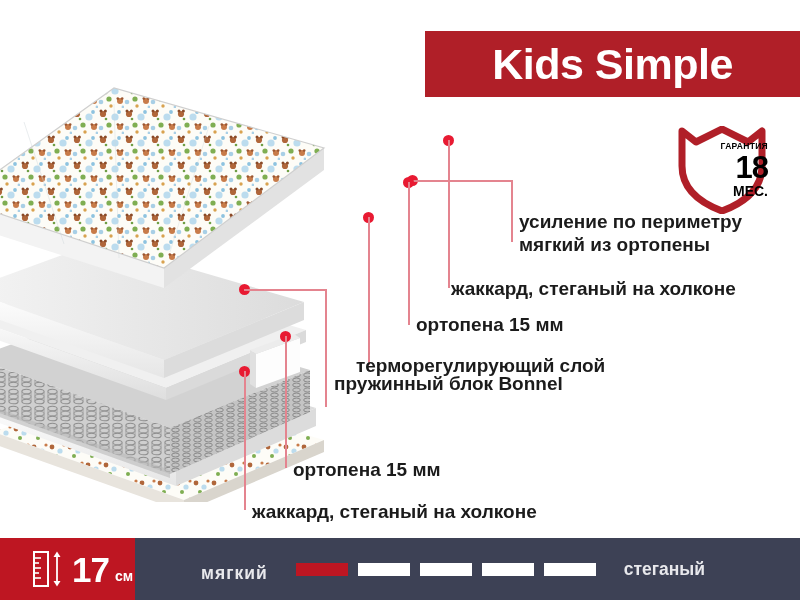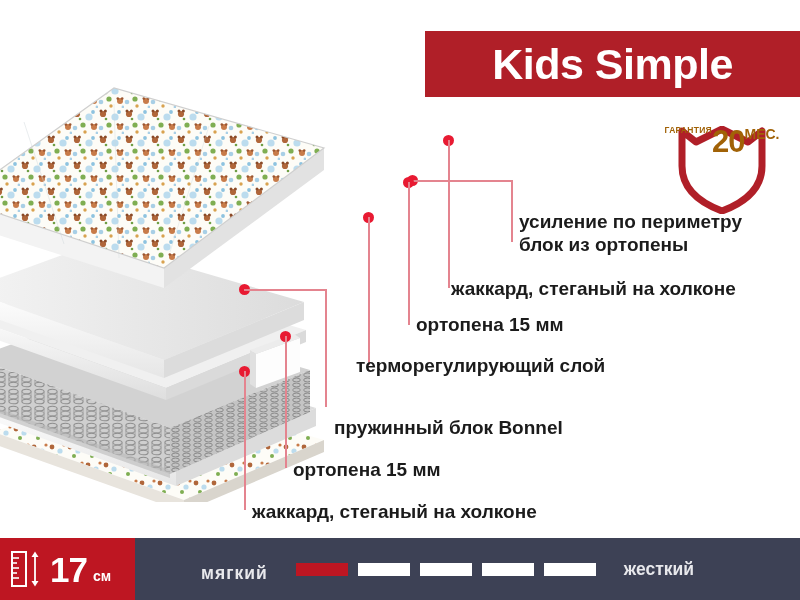--- a/index.html
+++ b/index.html
@@ -21,40 +21,40 @@
   .title-banner .txt{
     color:#ffffff; font-size:43px; font-weight:bold; letter-spacing:-0.5px;
     white-space:nowrap; line-height:1;
   }
 
   
   .shield{ position:absolute; left:676px; top:126px; width:92px; height:88px; }
   .shield svg{ display:block; width:92px; height:88px; }
   .shield-text{
     position:absolute; inset:0;
-    display:flex; align-items:flex-start; justify-content:center;
-    color:#a16207; line-height:1;
+    display:flex; flex-direction:column; align-items:flex-end; justify-content:center;
+    color:#000000; line-height:1;
   }
   .shield-text .s-top{ font-size:8.5px; font-weight:bold; letter-spacing:.3px; margin-bottom:1px;}
   .shield-text .s-num{ font-size:31px; font-weight:bold; letter-spacing:-1px;}
   .shield-text .s-bot{ font-size:14px; font-weight:bold; margin-top:1px;}
 
   
   .mattress{ position:absolute; left:-6px; top:82px; width:470px; height:420px; }
 
   
   .callout{
     position:absolute; color:#1b1b1b; font-size:19px; font-weight:bold;
     line-height:1.22; white-space:nowrap;
   }
   .c1{ left:519px; top:210px; }
   .c2{ left:451px; top:277px; }
   .c3{ left:416px; top:313px; }
   .c4{ left:356px; top:354px; }
-  .c5{ left:334px; top:416px; }
+  .c5{ left:334px; top:372px; }
   .c6{ left:293px; top:458px; }
   .c7{ left:252px; top:500px; }
 
   .leader{ position:absolute; background:#E4848F; }
   .leader.v{ width:1.6px; }
   .leader.h{ height:1.6px; }
   .dot{
     position:absolute; width:11px; height:11px; border-radius:50%;
     background:#E81A32;
   }
@@ -65,21 +65,21 @@
   .w-num{
     color:#CE1126; font-size:53px; font-weight:bold; letter-spacing:-2px;
     line-height:1; margin-left:10px;
   }
   .w-unit{ color:#1b1b1b; font-size:18px; font-weight:bold; margin-left:9px; margin-top:16px; }
 
   
   .bottombar{ position:absolute; left:0; top:538px; width:800px; height:62px; display:flex; }
   .bb-red{
     width:135px; height:62px; background:#BE1622;
-    display:flex; align-items:center; padding-left:10px;
+    display:flex; align-items:center; padding-left:32px;
   }
   .ruler-ico{ width:34px; height:40px; }
   .bb-h{ color:#fff; font-size:35px; font-weight:bold; line-height:1; margin-left:6px; letter-spacing:-1px;}
   .bb-hu{ color:#fff; font-size:14px; font-weight:bold; margin-left:6px; margin-top:14px;}
   .bb-dark{
     flex:1; background:#3D4155; display:flex; align-items:center;
     padding-left:66px; padding-right:24px;
   }
   .bb-soft, .bb-firm{ color:#E8E8EC; font-size:17.5px; font-weight:bold; }
   .bb-soft{ letter-spacing:1px;margin-top:8px; }
@@ -95,21 +95,21 @@
   <div class="title-banner">
     <span class="txt">Kids Simple</span>
   </div>
 
   <div class="shield">
     <svg viewBox="0 0 92 88">
       <path d="M6 5 L20 16 L46 3 L72 16 L86 5 L86 40 C86 62 70 76 46 85 C22 76 6 62 6 40 Z" fill="none" stroke="#B01F28" stroke-width="7" stroke-linejoin="round"></path>
     </svg>
     <div class="shield-text">
       <span class="s-top">ГАРАНТИЯ</span>
-      <span class="s-num">20</span>
+      <span class="s-num">18</span>
       <span class="s-bot">МЕС.</span>
     </div>
   </div>
 
   <div class="mattress">
     <svg viewBox="0 0 470 420" width="470" height="420">
       <defs>
 
         <pattern id="kidsprint" width="26" height="26" patternUnits="userSpaceOnUse">
           <rect width="26" height="26" fill="#fdfcf7"></rect>
@@ -231,21 +231,21 @@
   <div class="leader v" style="left:325px; top:289px; height:118px;"></div>
 
   <div class="dot" style="left:280px; top:331px;"></div>
   <div class="leader v" style="left:285px; top:336px; height:132px;"></div>
 
   <div class="dot" style="left:239px; top:366px;"></div>
   <div class="leader v" style="left:244px; top:371px; height:139px;"></div>
 
   <div class="callout c1">
     <div>усиление по периметру</div>
-    <div>блок из ортопены</div>
+    <div>мягкий из ортопены</div>
   </div>
   <div class="callout c2">жаккард, стеганый на холконе</div>
   <div class="callout c3">ортопена 15 мм</div>
   <div class="callout c4">терморегулирующий слой</div>
   <div class="callout c5">
     <div>пружинный блок Bonnel</div>
   </div>
   <div class="callout c6">ортопена 15 мм</div>
   <div class="callout c7">жаккард, стеганый на холконе</div>
 
@@ -272,17 +272,17 @@
 
     <div class="bb-dark">
       <span class="bb-soft">мягкий</span>
       <div class="firm-scale">
         <span class="fbar on" style="background: rgb(190, 22, 34);"></span>
         <span class="fbar" style="background: rgb(255, 255, 255);"></span>
         <span class="fbar" style="background: rgb(255, 255, 255);"></span>
         <span class="fbar" style="background: rgb(255, 255, 255);"></span>
         <span class="fbar" style="background: rgb(255, 255, 255);"></span>
       </div>
-      <span class="bb-firm">жесткий</span>
+      <span class="bb-firm">стеганый</span>
     </div>
   </div>
 
 </div>
 
 </body></html>

